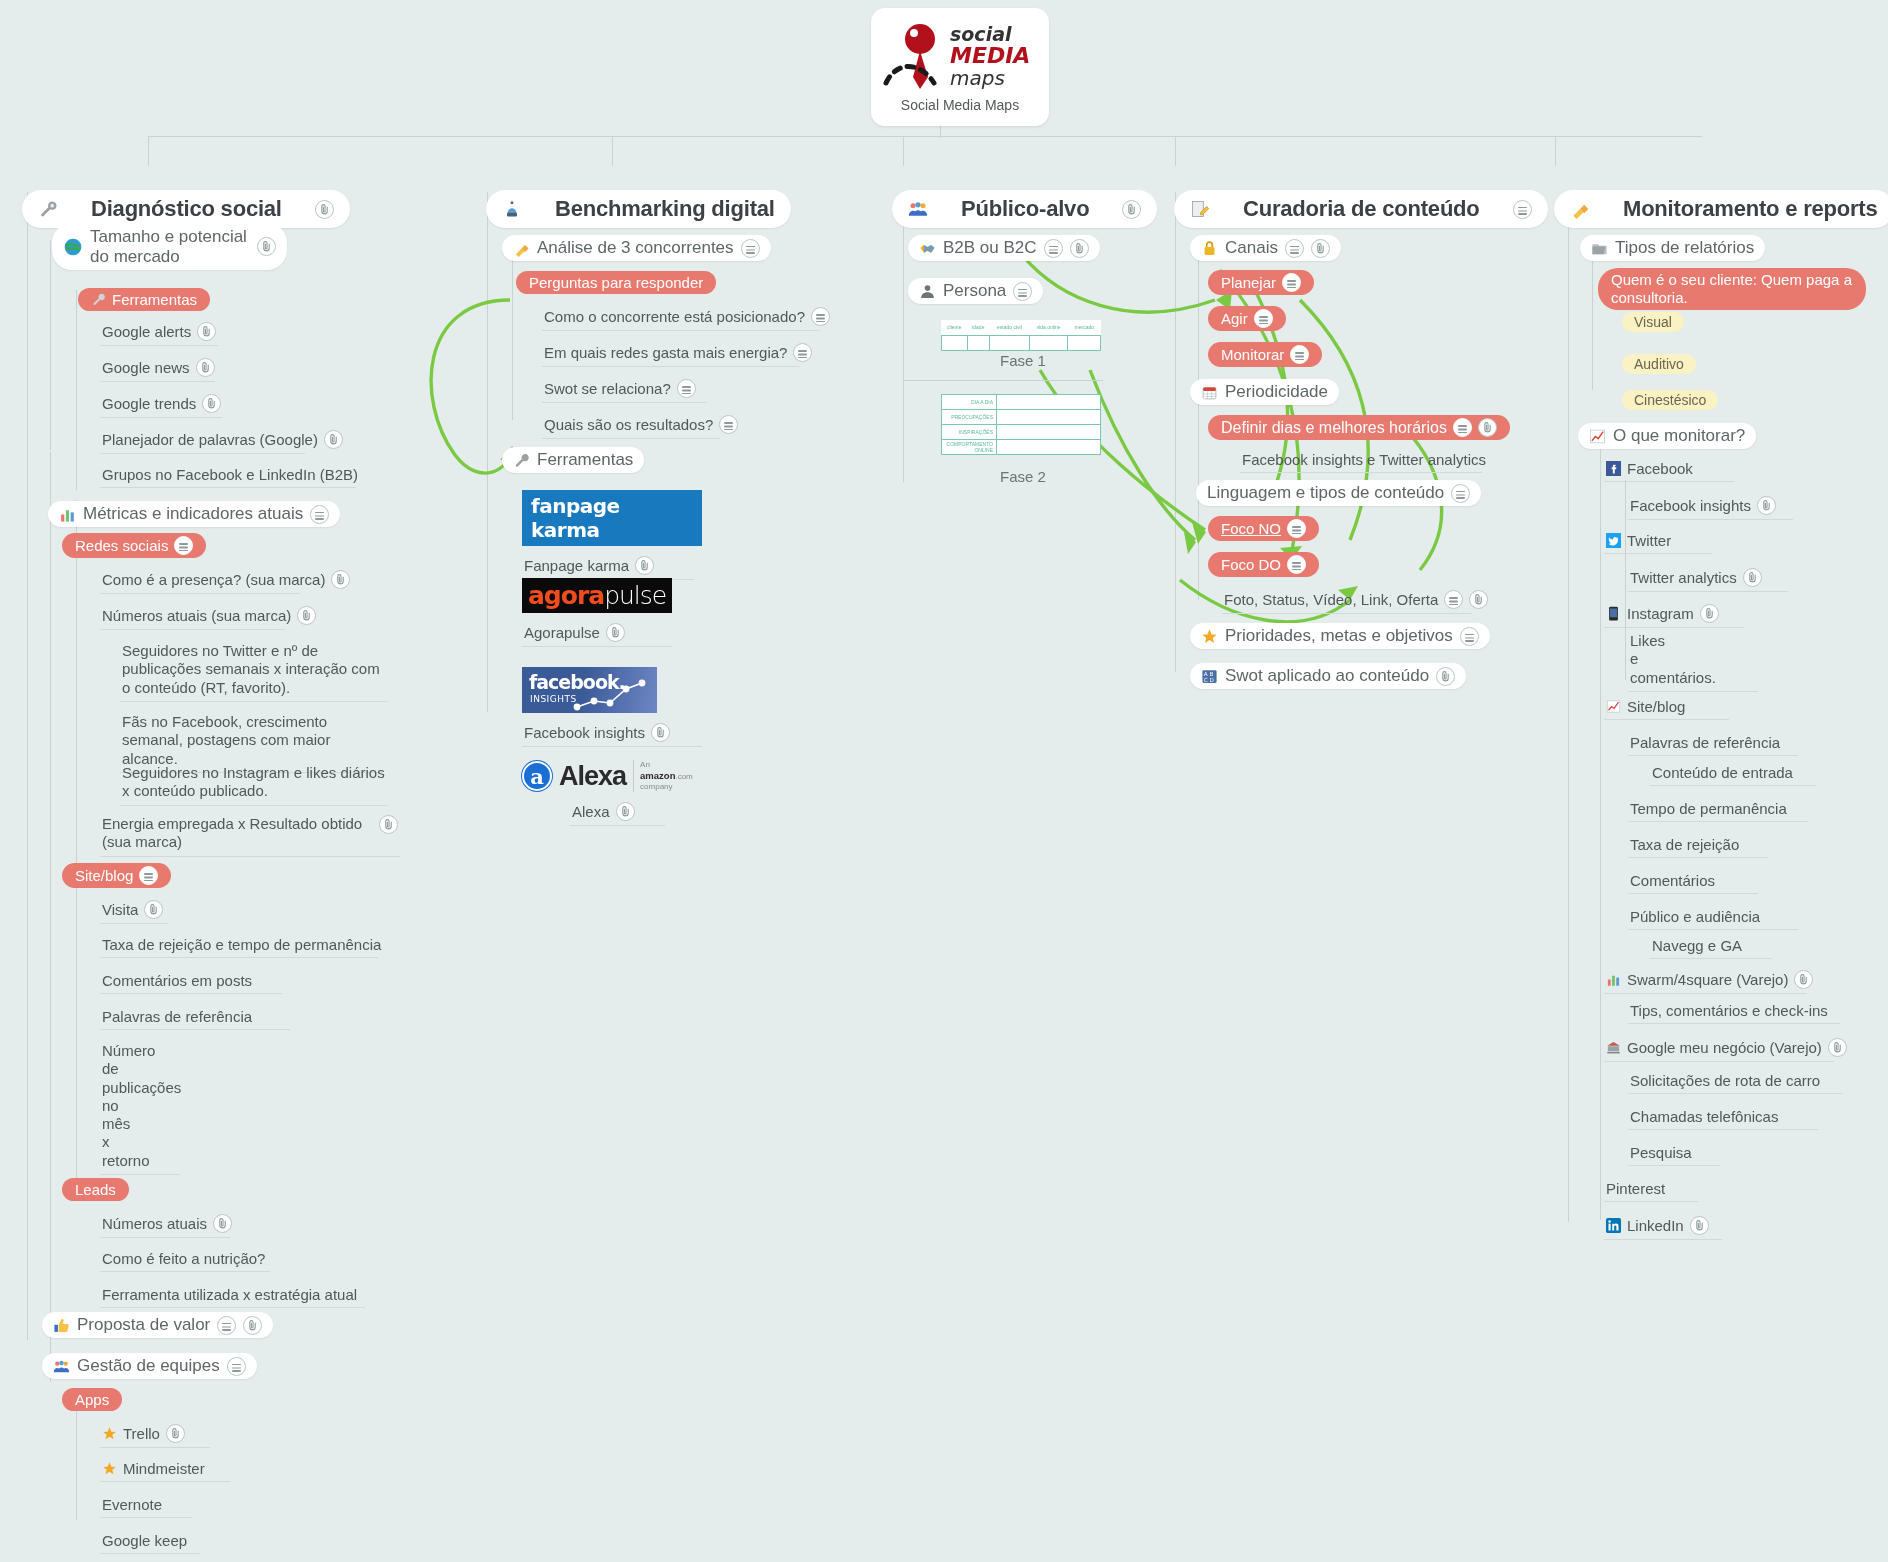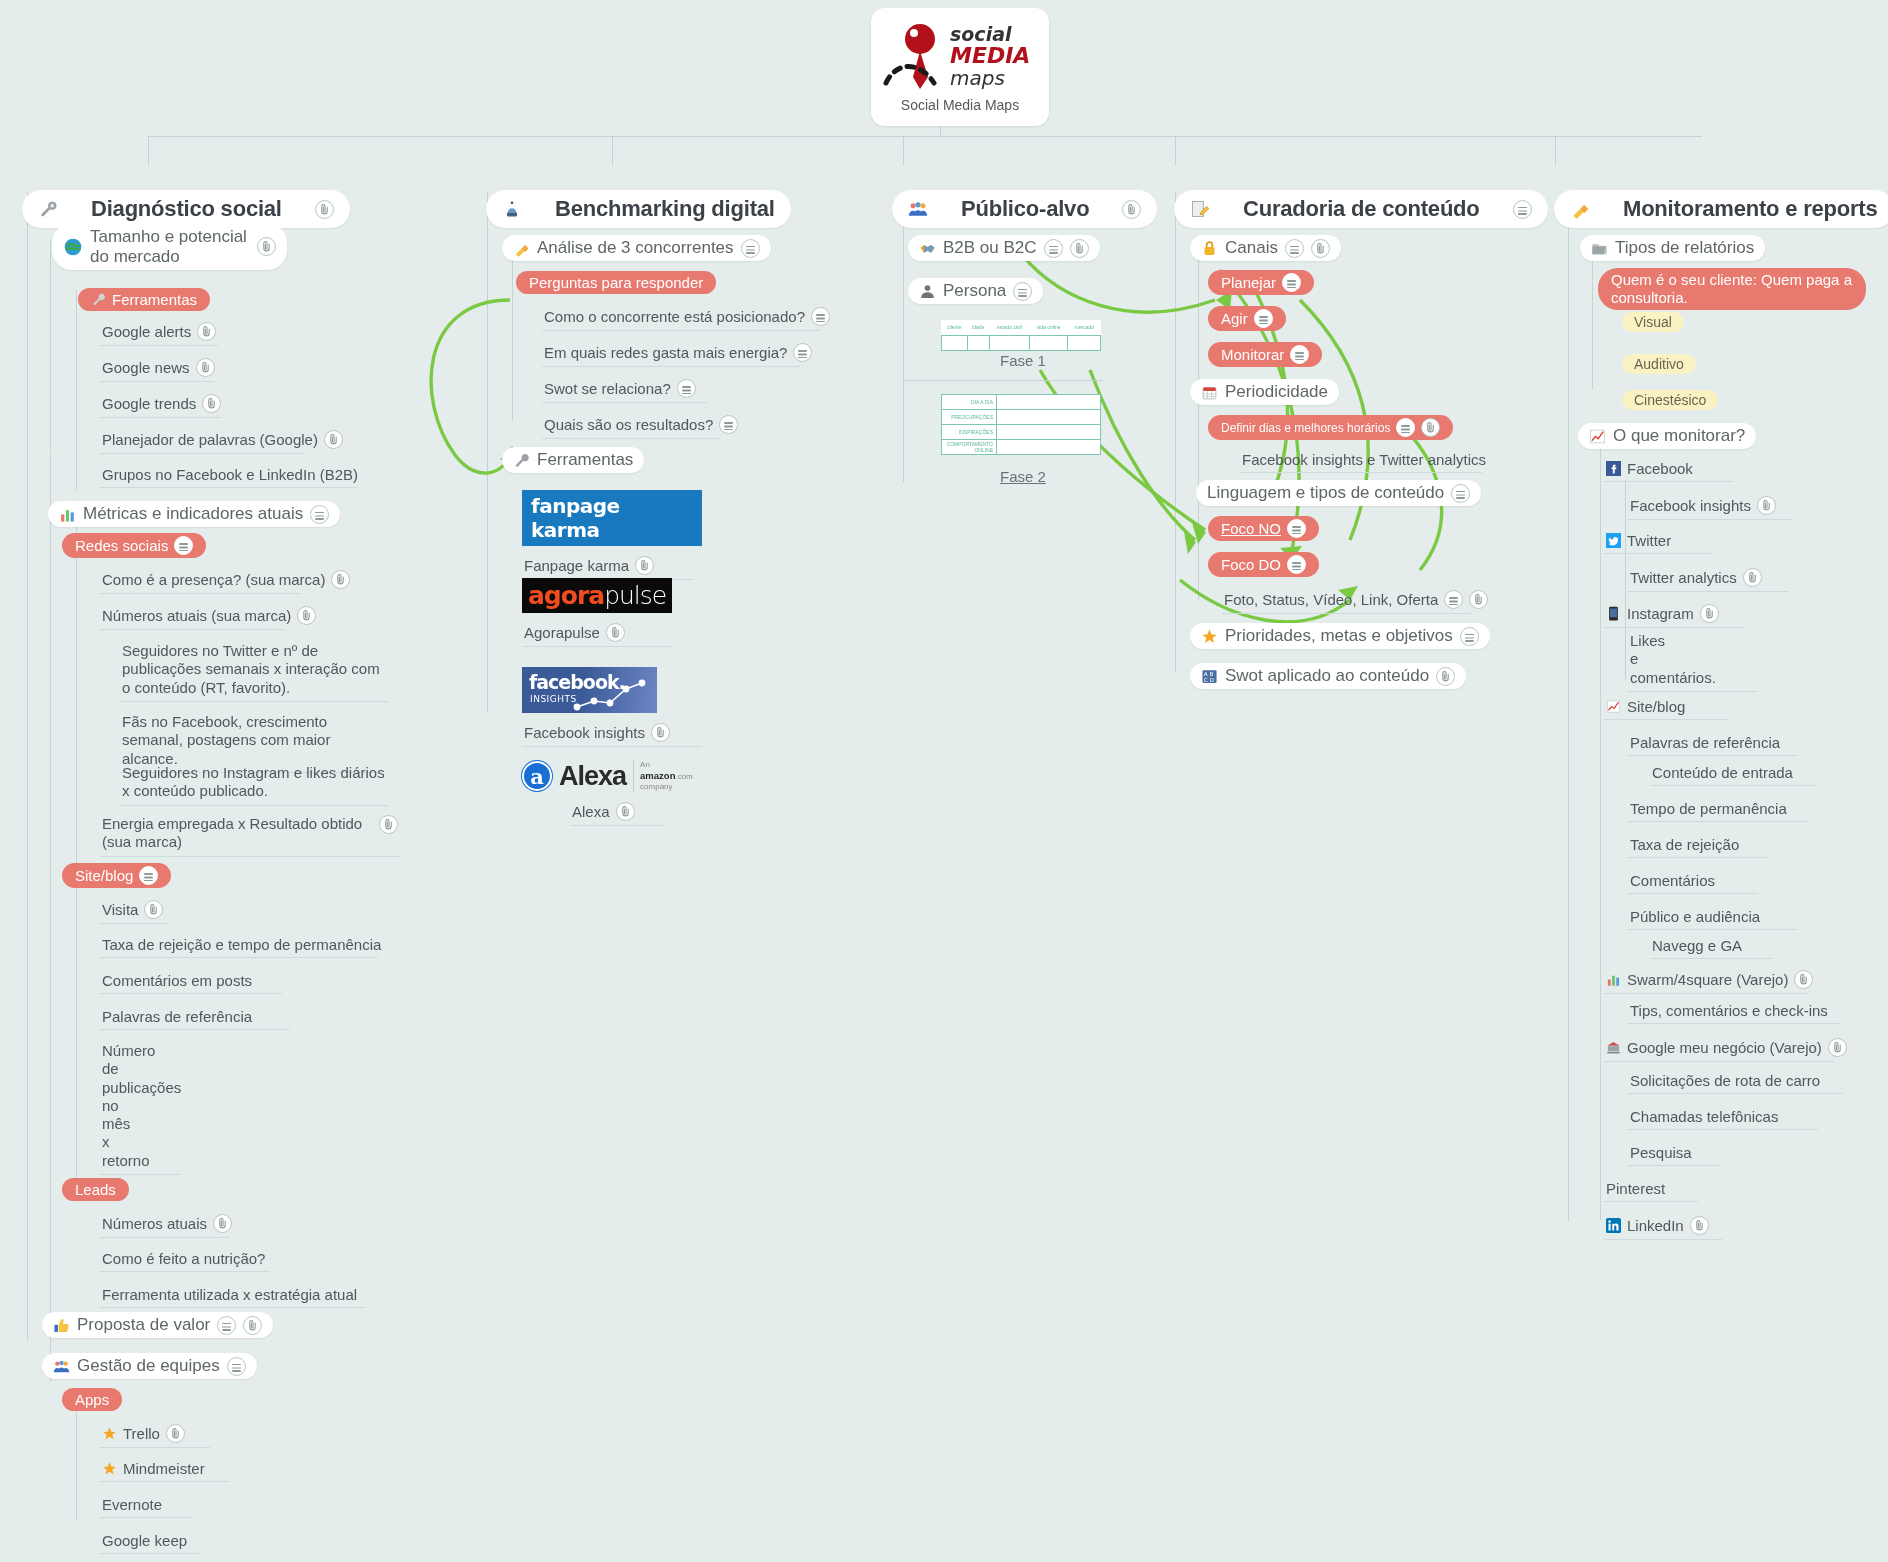--- a/index.html
+++ b/index.html
@@ -25,21 +25,21 @@
   }
   .root-title {
     font-size:22px; font-weight:bold; color:#3b4147; letter-spacing:-.2px;
     padding:6px 16px; border-radius:22px;gap:33px;
   }
   .sub-white { font-size:17px; color:#5e6668; }
   .pill-red {
     background:#e8796f; color:#fff; border-radius:18px; padding:3px 13px;
     display:flex; align-items:center; gap:6px; font-size:15px;
   }
-  .pill-red.big { font-size:12px; }
+  .pill-red.big { font-size:16px; }
   .pill-yellow {
     background:#fbf2c4; color:#6a6550; border-radius:14px; padding:2px 12px;
     font-size:14px;
   }
   .leaf {
     font-size:15px; color:#50585a; padding:2px 2px 4px 2px;
     display:flex; align-items:center; gap:6px;
     border-bottom:1px solid #cfdada;
   }
   .leaf.multiline { white-space:normal; line-height:1.22; align-items:flex-start; }
@@ -591,21 +591,21 @@
             <td class="rlbl">INSPIRAÇÕES</td>
             <td></td>
           </tr>
       <tr>
             <td class="rlbl">COMPORTAMENTO ONLINE</td>
             <td></td>
           </tr>
     </tbody>
       </table>
   </div>
-  <div class="node fase-label" style="left:1000px; top:468px;text-decoration:underline;">Fase 2</div>
+  <div class="node fase-label" style="left:1000px; top:468px;">Fase 2</div>
 
   <div class="node pill-white root-title" style="left:1174px; top:190px;">
     <svg class="ic lg" viewBox="0 0 24 24">
       <rect x="3" y="3" width="13" height="18" fill="#eceff1" stroke="#9aa0a6"></rect>
       <path d="M13 16l7-7 2.5 2.5-7 7-3 .5z" fill="#f5c243" stroke="#c99a1f"></path>
     </svg>
     <span>Curadoria de conteúdo</span>
     <span class="badge note"></span>
   </div>
 

